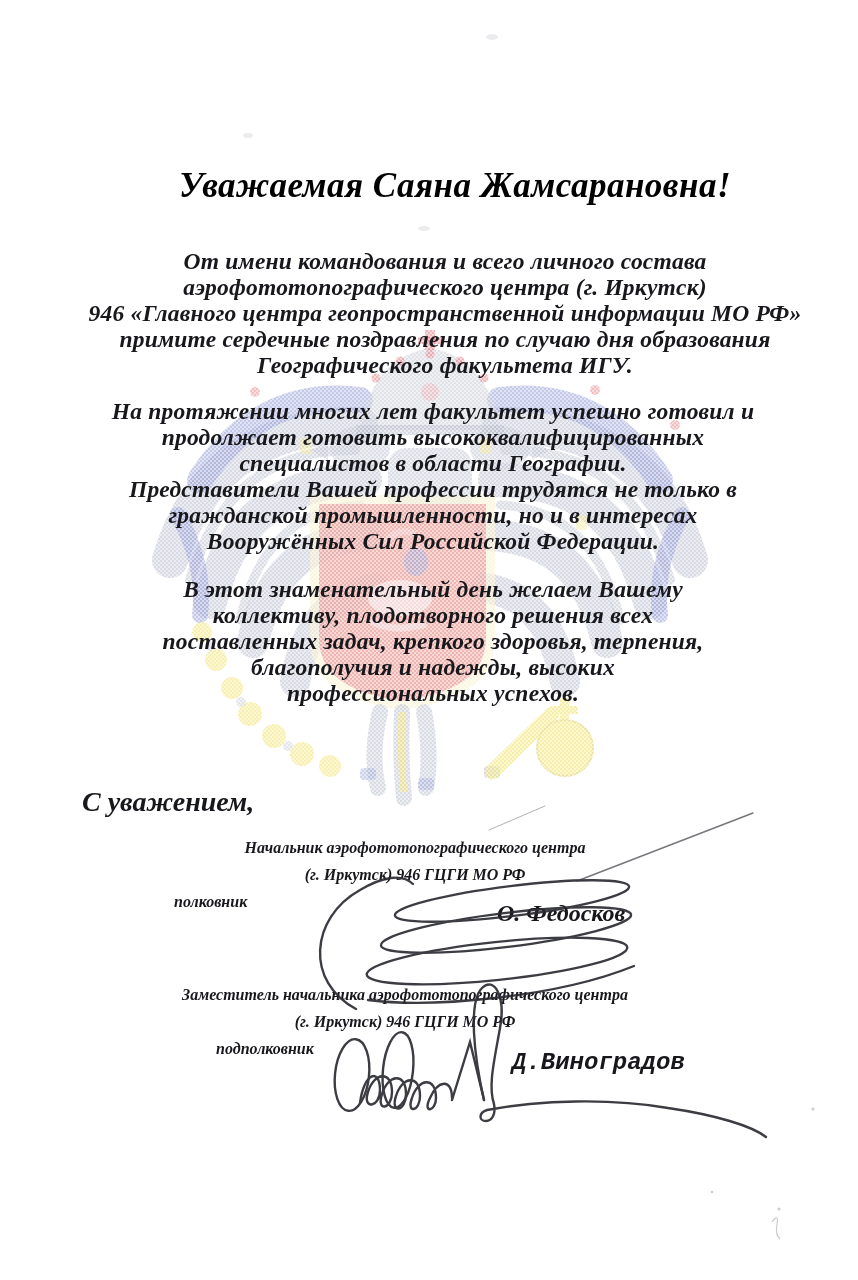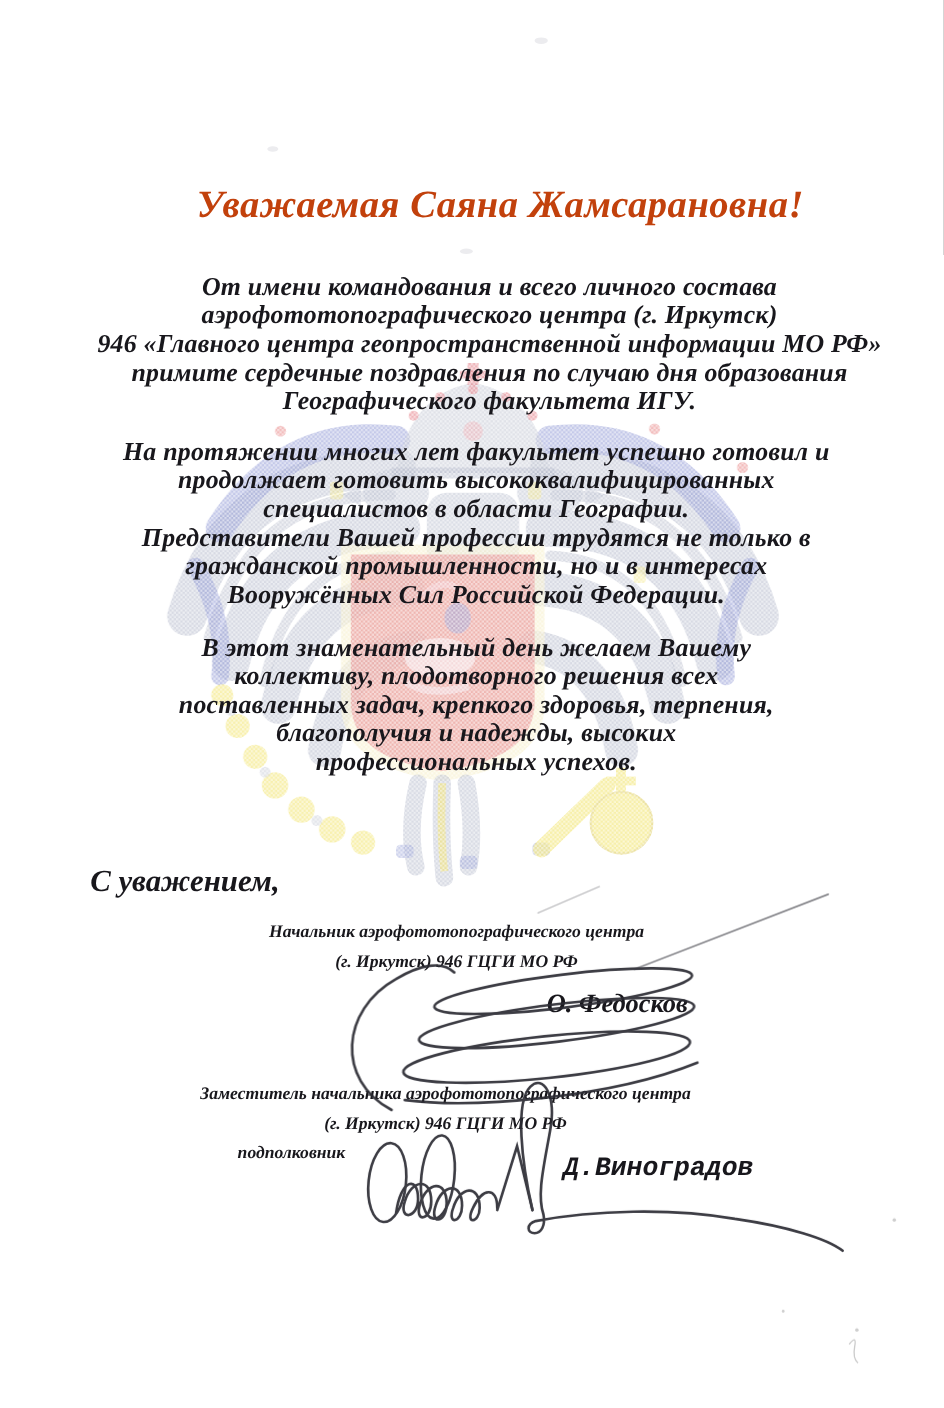--- a/index.html
+++ b/index.html
@@ -6,21 +6,21 @@
   .page{
     position:relative;width:858px;height:1280px;margin:0 auto;
     background:#ffffff;overflow:hidden;
     font-family:"Liberation Serif","DejaVu Serif",serif;
     font-style:italic;font-weight:bold;color:#18171c;
   }
   .wm{position:absolute;left:60px;top:330px;width:720px;height:495px;}
   .ink{position:absolute;left:0;top:0;width:858px;height:1280px;pointer-events:none;}
   .heading{
     position:absolute;top:166px;left:0;right:0;text-align:center;
-    padding-left:52px;font-size:35px;letter-spacing:0.5px;color:#c2410c;
+    padding-left:52px;font-size:35px;letter-spacing:0.5px;color:#000000;
   }
   .para{position:absolute;left:0;width:858px;text-align:center;
         font-size:23.5px;line-height:26px;letter-spacing:0.2px;}
   .p1{top:248px;padding-left:16px;}
   .p2{top:398px;padding-left:4px;}
   .p3{top:576px;padding-left:4px;}
   .closing{position:absolute;left:82px;top:786px;font-size:28px;}
   .sigblock{position:absolute;text-align:center;font-size:16px;line-height:27px;}
   .sb1{left:174px;width:482px;top:834px;}
   .sb2{left:98px;width:614px;top:981px;}
@@ -179,20 +179,21 @@
     <div>поставленных задач, крепкого здоровья, терпения,</div>
     <div>благополучия и надежды, высоких</div>
     <div>профессиональных успехов.</div>
   </div>
 
   <div class="closing">С уважением,</div>
 
   <div class="sigblock sb1">
     <div>Начальник аэрофототопографического центра</div>
     <div>(г. Иркутск) 946 ГЦГИ МО РФ</div>
+    <div class="rank1">полковник</div>
   </div>
   <div class="name n1">О. Федосков</div>
 
   <div class="sigblock sb2">
     <div>Заместитель начальника аэрофототопографического центра</div>
     <div>(г. Иркутск) 946 ГЦГИ МО РФ</div>
     <div class="rank2">подполковник</div>
   </div>
   <div class="name n2">Д.Виноградов</div>
 

